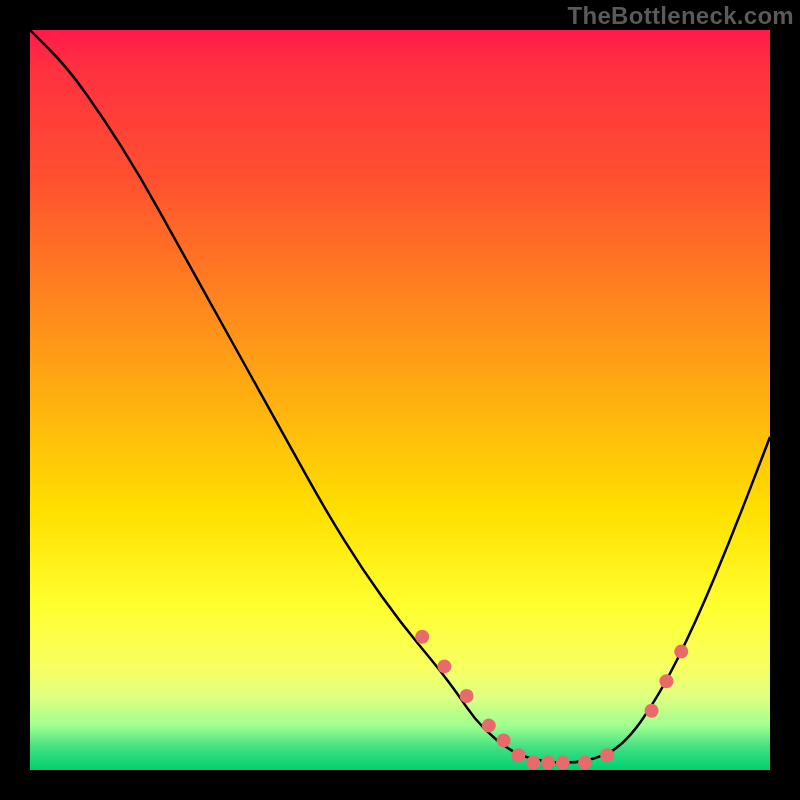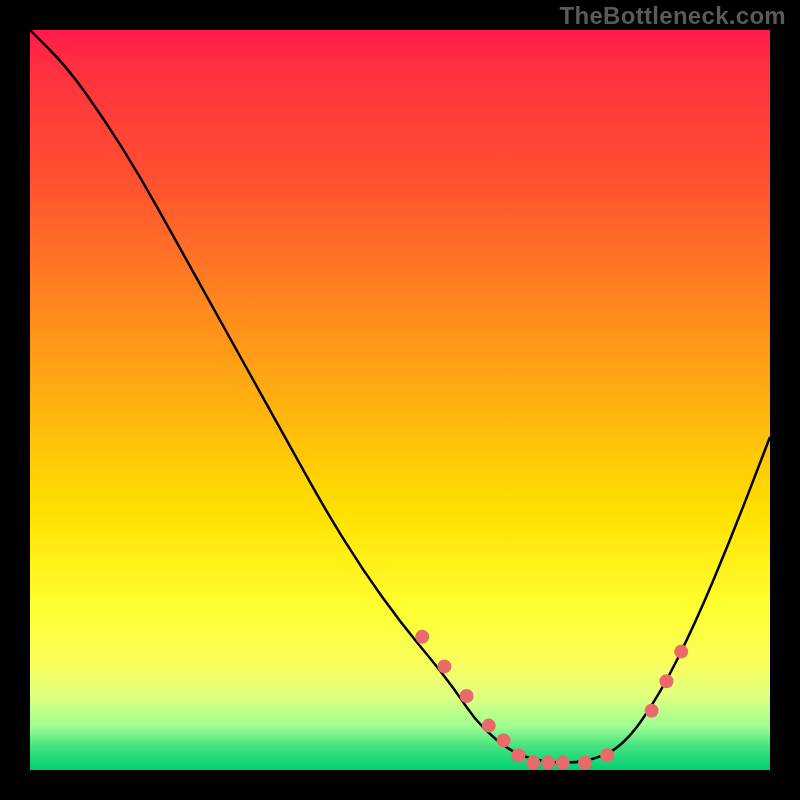--- a/index.html
+++ b/index.html
@@ -28,21 +28,21 @@
       #f8ff60 86%,
       #e0ff80 90%,
       #a0ff90 94%,
       #40e080 97%,
       #00d070 100%
     );
   }
   .watermark {
     position: absolute;
     top: 2px;
-    right: 14px;
+    right: 6px;
     font-family: Arial, Helvetica, sans-serif;
     font-size: 24px;
     font-weight: 600;
     color: #5a5a5a;
     letter-spacing: 0.3px;
     z-index: 10;
   }
   svg.overlay {
     position: absolute;
     left: 30px;

